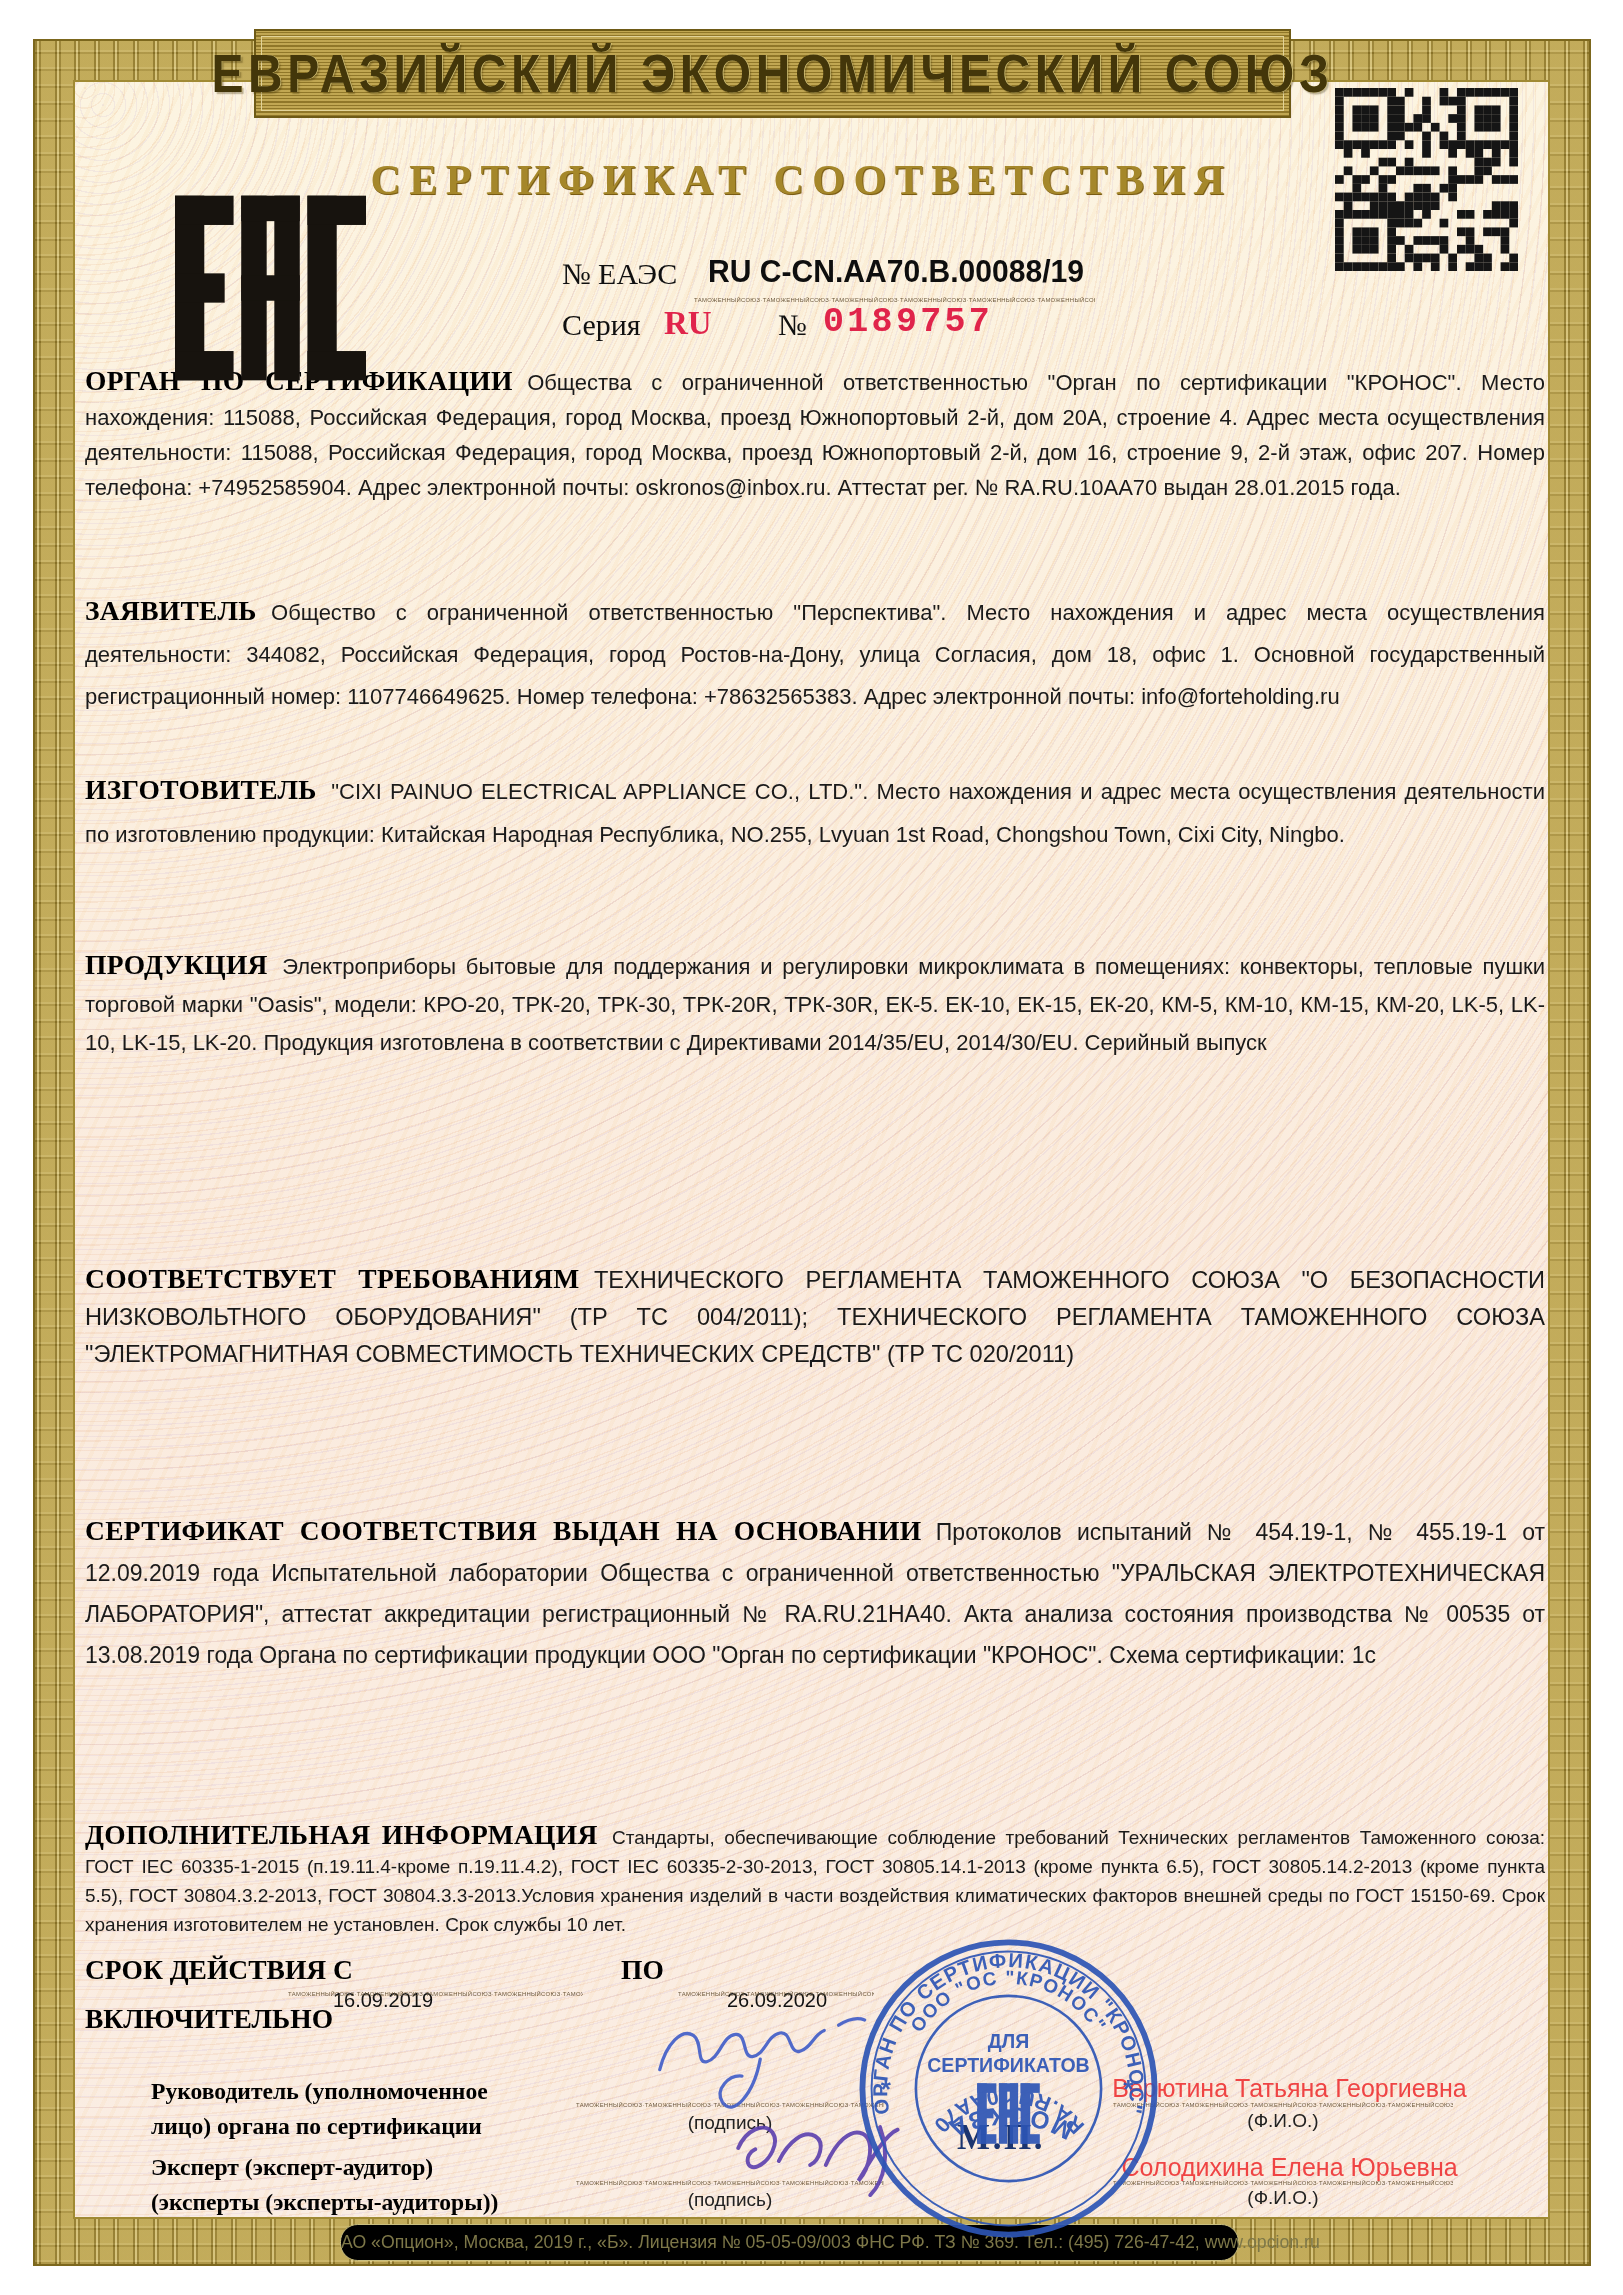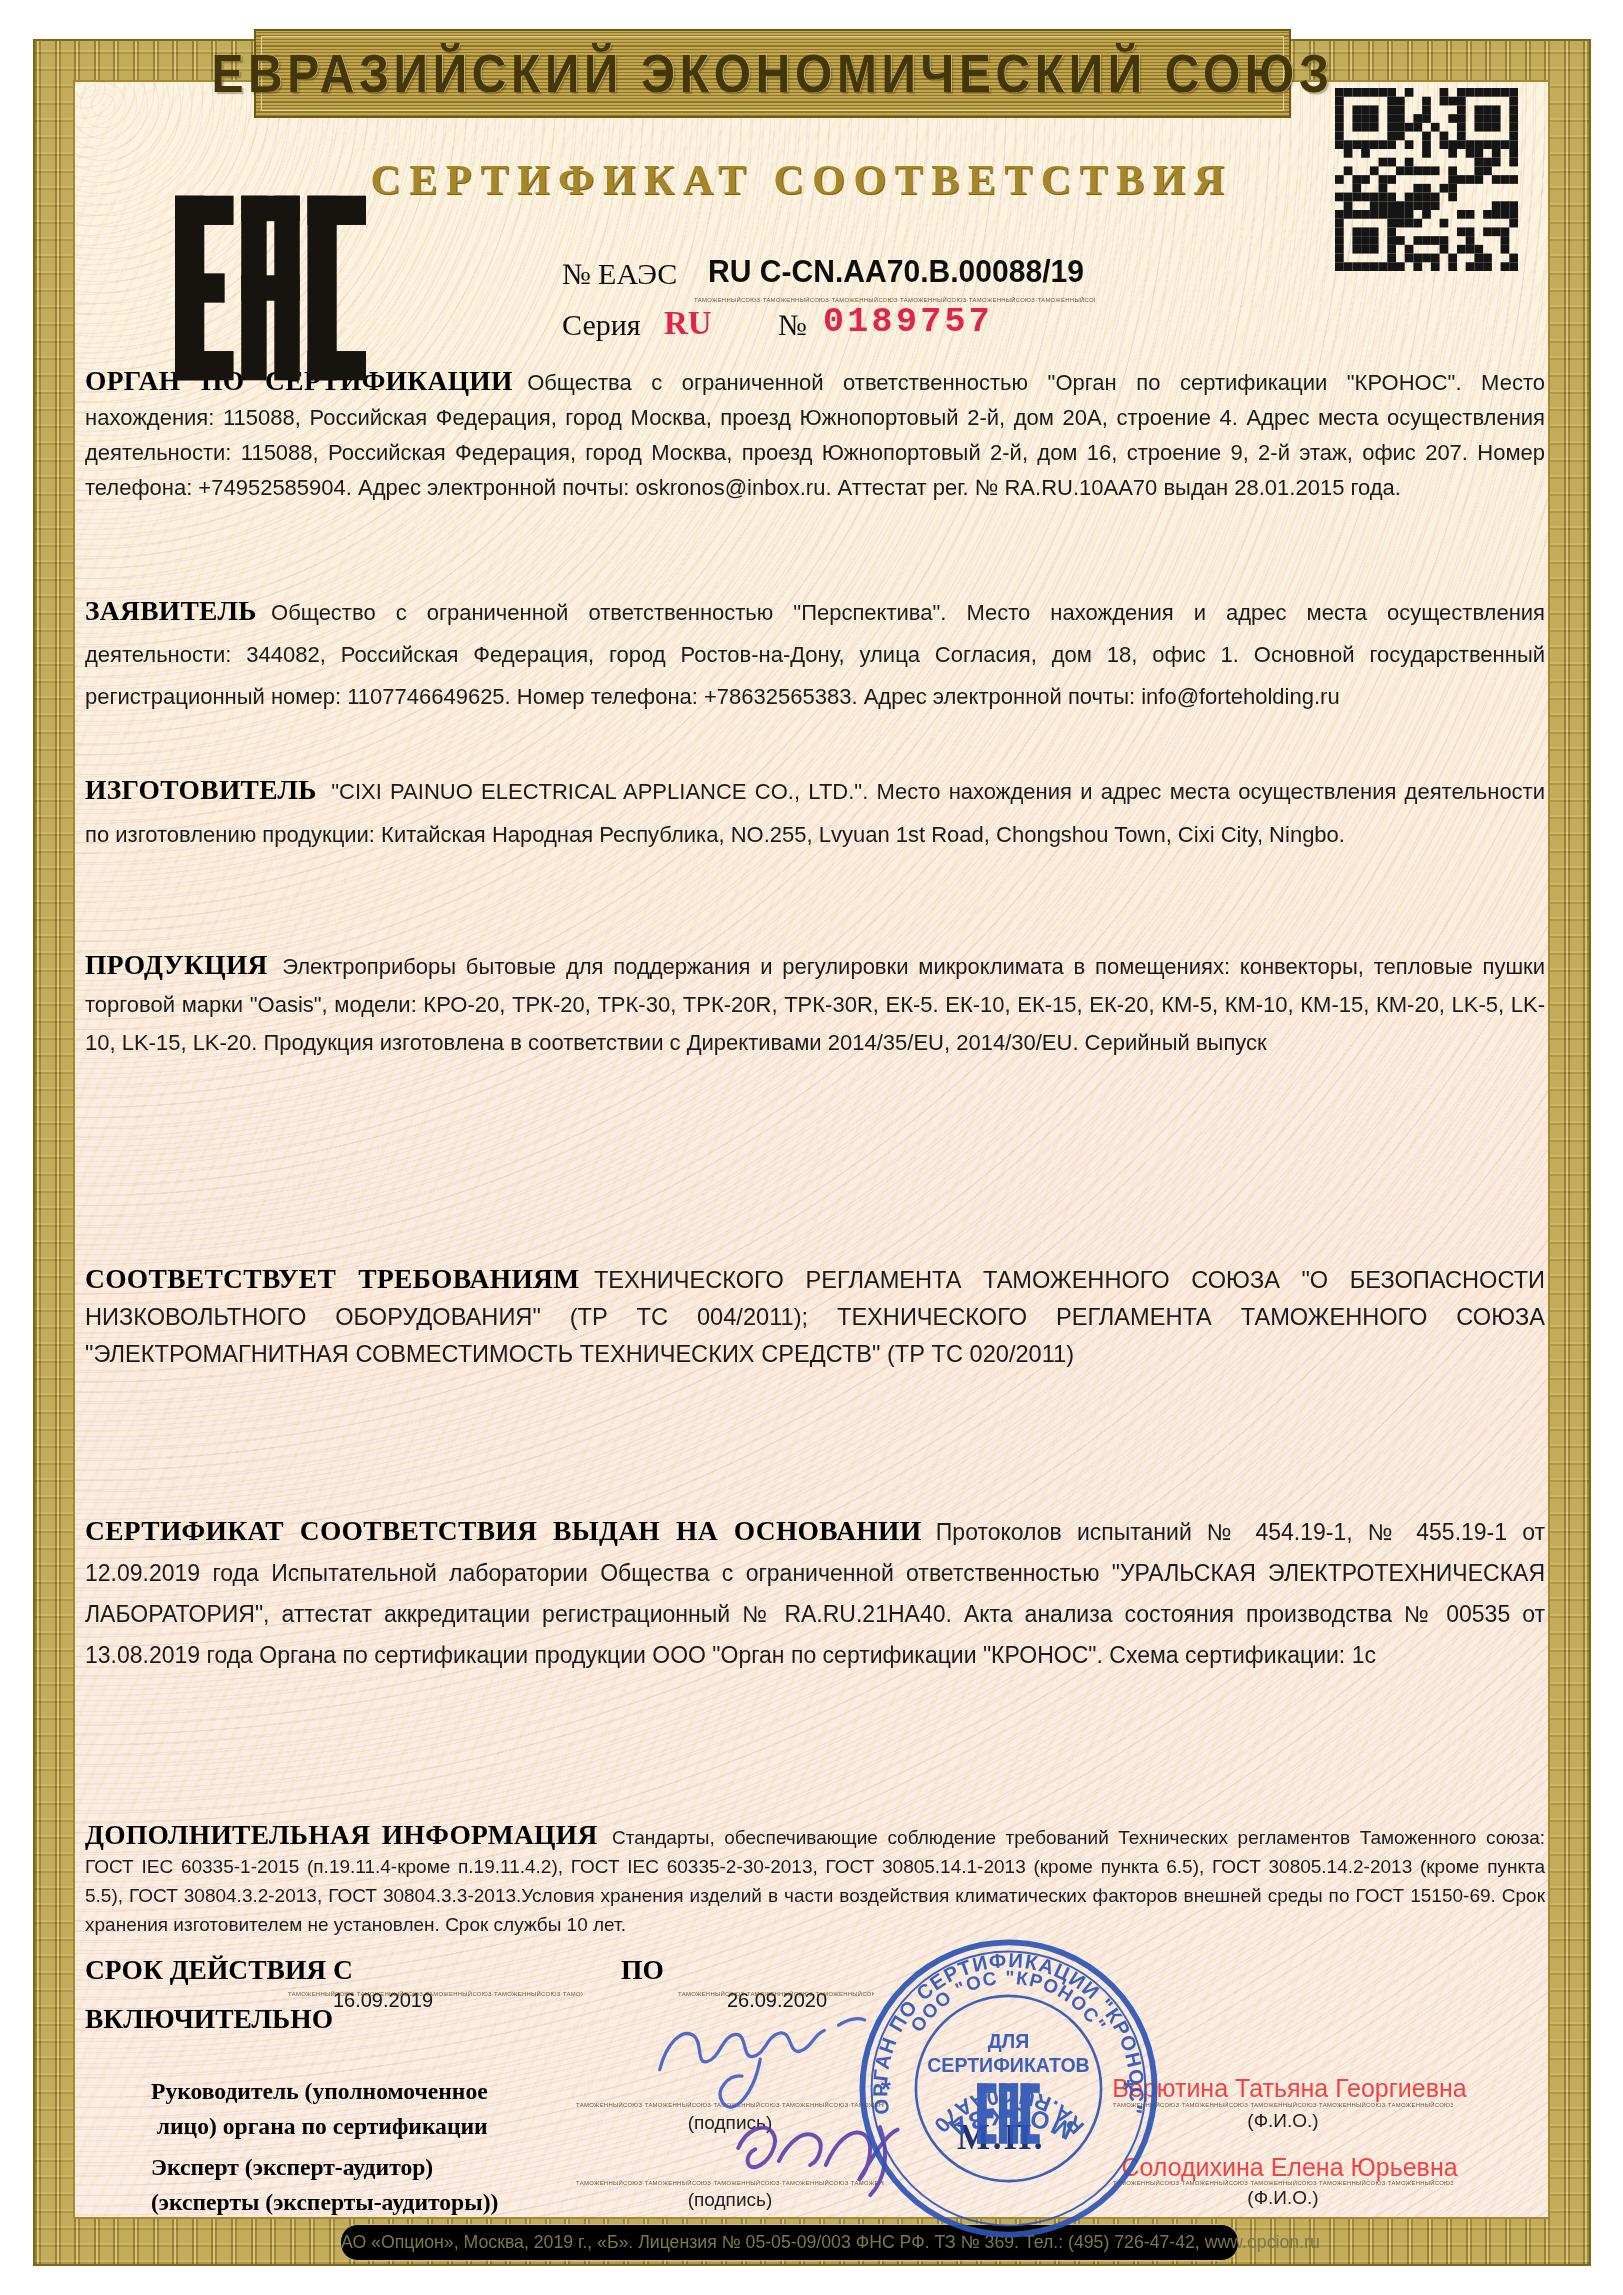--- a/index.html
+++ b/index.html
@@ -374,21 +374,21 @@
   <p class="sec s8"><span class="h">ДОПОЛНИТЕЛЬНАЯ ИНФОРМАЦИЯ</span><span>Стандарты, обеспечивающие соблюдение требований Технических регламентов Таможенного союза: ГОСТ IEC 60335-1-2015 (п.19.11.4-кроме п.19.11.4.2), ГОСТ IEC 60335-2-30-2013, ГОСТ 30805.14.1-2013 (кроме пункта 6.5), ГОСТ 30805.14.2-2013 (кроме пункта 5.5), ГОСТ 30804.3.2-2013, ГОСТ 30804.3.3-2013.Условия хранения изделий в части воздействия климатических факторов внешней среды по ГОСТ 15150-69. Срок хранения изготовителем не установлен. Срок службы 10 лет.</span></p>
 
   <span class="serifbold" style="left:85px;top:1954px;">СРОК ДЕЙСТВИЯ С</span>
   <span class="dateval" style="left:288px;top:1957px;width:190px;">16.09.2019</span>
   <div class="mp" style="left:288px;top:1991px;width:295px;">ТАМОЖЕННЫЙСОЮЗ·ТАМОЖЕННЫЙСОЮЗ·ТАМОЖЕННЫЙСОЮЗ·ТАМОЖЕННЫЙСОЮЗ·ТАМОЖЕННЫЙСОЮЗ·ТАМОЖЕННЫЙСОЮЗ·ТАМОЖЕННЫЙСОЮЗ·ТАМОЖЕННЫЙСОЮЗ·ТАМОЖЕННЫЙСОЮЗ·ТАМОЖЕННЫЙСОЮЗ·ТАМОЖЕННЫЙСОЮЗ·ТАМОЖЕННЫЙСОЮЗ·ТАМОЖЕННЫЙСОЮЗ·ТАМОЖЕННЫЙСОЮЗ·ТАМОЖЕННЫЙСОЮЗ·ТАМОЖЕННЫЙСОЮЗ·ТАМОЖЕННЫЙСОЮЗ·ТАМОЖЕННЫЙСОЮЗ·ТАМОЖЕННЫЙСОЮЗ·ТАМОЖЕННЫЙСОЮЗ·ТАМОЖЕННЫЙСОЮЗ·ТАМОЖЕННЫЙСОЮЗ·ТАМОЖЕННЫЙСОЮЗ·ТАМОЖЕННЫЙСОЮЗ·ТАМОЖЕННЫЙСОЮЗ·ТАМОЖЕННЫЙСОЮЗ·ТАМОЖЕННЫЙСОЮЗ·ТАМОЖЕННЫЙСОЮЗ·ТАМОЖЕННЫЙСОЮЗ·ТАМОЖЕННЫЙСОЮЗ·ТАМОЖЕННЫЙСОЮЗ·ТАМОЖЕННЫЙСОЮЗ·ТАМОЖЕННЫЙСОЮЗ·ТАМОЖЕННЫЙСОЮЗ·ТАМОЖЕННЫЙСОЮЗ·ТАМОЖЕННЫЙСОЮЗ·ТАМОЖЕННЫЙСОЮЗ·ТАМОЖЕННЫЙСОЮЗ·ТАМОЖЕННЫЙСОЮЗ·ТАМОЖЕННЫЙСОЮЗ·ТАМОЖЕННЫЙСОЮЗ·ТАМОЖЕННЫЙСОЮЗ·ТАМОЖЕННЫЙСОЮЗ·ТАМОЖЕННЫЙСОЮЗ·ТАМОЖЕННЫЙСОЮЗ·ТАМОЖЕННЫЙСОЮЗ·ТАМОЖЕННЫЙСОЮЗ·ТАМОЖЕННЫЙСОЮЗ·ТАМОЖЕННЫЙСОЮЗ·ТАМОЖЕННЫЙСОЮЗ·ТАМОЖЕННЫЙСОЮЗ·ТАМОЖЕННЫЙСОЮЗ·ТАМОЖЕННЫЙСОЮЗ·ТАМОЖЕННЫЙСОЮЗ·ТАМОЖЕННЫЙСОЮЗ·ТАМОЖЕННЫЙСОЮЗ·ТАМОЖЕННЫЙСОЮЗ·ТАМОЖЕННЫЙСОЮЗ·ТАМОЖЕННЫЙСОЮЗ·ТАМОЖЕННЫЙСОЮЗ·</div>
   <span class="serifbold" style="left:621px;top:1954px;">ПО</span>
   <span class="dateval" style="left:679px;top:1957px;width:196px;">26.09.2020</span>
   <div class="mp" style="left:678px;top:1991px;width:196px;">ТАМОЖЕННЫЙСОЮЗ·ТАМОЖЕННЫЙСОЮЗ·ТАМОЖЕННЫЙСОЮЗ·ТАМОЖЕННЫЙСОЮЗ·ТАМОЖЕННЫЙСОЮЗ·ТАМОЖЕННЫЙСОЮЗ·ТАМОЖЕННЫЙСОЮЗ·ТАМОЖЕННЫЙСОЮЗ·ТАМОЖЕННЫЙСОЮЗ·ТАМОЖЕННЫЙСОЮЗ·ТАМОЖЕННЫЙСОЮЗ·ТАМОЖЕННЫЙСОЮЗ·ТАМОЖЕННЫЙСОЮЗ·ТАМОЖЕННЫЙСОЮЗ·ТАМОЖЕННЫЙСОЮЗ·ТАМОЖЕННЫЙСОЮЗ·ТАМОЖЕННЫЙСОЮЗ·ТАМОЖЕННЫЙСОЮЗ·ТАМОЖЕННЫЙСОЮЗ·ТАМОЖЕННЫЙСОЮЗ·ТАМОЖЕННЫЙСОЮЗ·ТАМОЖЕННЫЙСОЮЗ·ТАМОЖЕННЫЙСОЮЗ·ТАМОЖЕННЫЙСОЮЗ·ТАМОЖЕННЫЙСОЮЗ·ТАМОЖЕННЫЙСОЮЗ·ТАМОЖЕННЫЙСОЮЗ·ТАМОЖЕННЫЙСОЮЗ·ТАМОЖЕННЫЙСОЮЗ·ТАМОЖЕННЫЙСОЮЗ·ТАМОЖЕННЫЙСОЮЗ·ТАМОЖЕННЫЙСОЮЗ·ТАМОЖЕННЫЙСОЮЗ·ТАМОЖЕННЫЙСОЮЗ·ТАМОЖЕННЫЙСОЮЗ·ТАМОЖЕННЫЙСОЮЗ·ТАМОЖЕННЫЙСОЮЗ·ТАМОЖЕННЫЙСОЮЗ·ТАМОЖЕННЫЙСОЮЗ·ТАМОЖЕННЫЙСОЮЗ·ТАМОЖЕННЫЙСОЮЗ·ТАМОЖЕННЫЙСОЮЗ·ТАМОЖЕННЫЙСОЮЗ·ТАМОЖЕННЫЙСОЮЗ·ТАМОЖЕННЫЙСОЮЗ·ТАМОЖЕННЫЙСОЮЗ·ТАМОЖЕННЫЙСОЮЗ·ТАМОЖЕННЫЙСОЮЗ·ТАМОЖЕННЫЙСОЮЗ·ТАМОЖЕННЫЙСОЮЗ·ТАМОЖЕННЫЙСОЮЗ·ТАМОЖЕННЫЙСОЮЗ·ТАМОЖЕННЫЙСОЮЗ·ТАМОЖЕННЫЙСОЮЗ·ТАМОЖЕННЫЙСОЮЗ·ТАМОЖЕННЫЙСОЮЗ·ТАМОЖЕННЫЙСОЮЗ·ТАМОЖЕННЫЙСОЮЗ·ТАМОЖЕННЫЙСОЮЗ·ТАМОЖЕННЫЙСОЮЗ·</div>
   <span class="serifbold" style="left:85px;top:2003px;">ВКЛЮЧИТЕЛЬНО</span>
 
-  <div class="role" style="top:2074px;text-align:right;">
+  <div class="role" style="top:2074px;">
     <div>Руководитель (уполномоченное</div>
     <div>лицо) органа по сертификации</div>
   </div>
   <div class="mp" style="left:576px;top:2102px;width:308px;">ТАМОЖЕННЫЙСОЮЗ·ТАМОЖЕННЫЙСОЮЗ·ТАМОЖЕННЫЙСОЮЗ·ТАМОЖЕННЫЙСОЮЗ·ТАМОЖЕННЫЙСОЮЗ·ТАМОЖЕННЫЙСОЮЗ·ТАМОЖЕННЫЙСОЮЗ·ТАМОЖЕННЫЙСОЮЗ·ТАМОЖЕННЫЙСОЮЗ·ТАМОЖЕННЫЙСОЮЗ·ТАМОЖЕННЫЙСОЮЗ·ТАМОЖЕННЫЙСОЮЗ·ТАМОЖЕННЫЙСОЮЗ·ТАМОЖЕННЫЙСОЮЗ·ТАМОЖЕННЫЙСОЮЗ·ТАМОЖЕННЫЙСОЮЗ·ТАМОЖЕННЫЙСОЮЗ·ТАМОЖЕННЫЙСОЮЗ·ТАМОЖЕННЫЙСОЮЗ·ТАМОЖЕННЫЙСОЮЗ·ТАМОЖЕННЫЙСОЮЗ·ТАМОЖЕННЫЙСОЮЗ·ТАМОЖЕННЫЙСОЮЗ·ТАМОЖЕННЫЙСОЮЗ·ТАМОЖЕННЫЙСОЮЗ·ТАМОЖЕННЫЙСОЮЗ·ТАМОЖЕННЫЙСОЮЗ·ТАМОЖЕННЫЙСОЮЗ·ТАМОЖЕННЫЙСОЮЗ·ТАМОЖЕННЫЙСОЮЗ·ТАМОЖЕННЫЙСОЮЗ·ТАМОЖЕННЫЙСОЮЗ·ТАМОЖЕННЫЙСОЮЗ·ТАМОЖЕННЫЙСОЮЗ·ТАМОЖЕННЫЙСОЮЗ·ТАМОЖЕННЫЙСОЮЗ·ТАМОЖЕННЫЙСОЮЗ·ТАМОЖЕННЫЙСОЮЗ·ТАМОЖЕННЫЙСОЮЗ·ТАМОЖЕННЫЙСОЮЗ·ТАМОЖЕННЫЙСОЮЗ·ТАМОЖЕННЫЙСОЮЗ·ТАМОЖЕННЫЙСОЮЗ·ТАМОЖЕННЫЙСОЮЗ·ТАМОЖЕННЫЙСОЮЗ·ТАМОЖЕННЫЙСОЮЗ·ТАМОЖЕННЫЙСОЮЗ·ТАМОЖЕННЫЙСОЮЗ·ТАМОЖЕННЫЙСОЮЗ·ТАМОЖЕННЫЙСОЮЗ·ТАМОЖЕННЫЙСОЮЗ·ТАМОЖЕННЫЙСОЮЗ·ТАМОЖЕННЫЙСОЮЗ·ТАМОЖЕННЫЙСОЮЗ·ТАМОЖЕННЫЙСОЮЗ·ТАМОЖЕННЫЙСОЮЗ·ТАМОЖЕННЫЙСОЮЗ·ТАМОЖЕННЫЙСОЮЗ·ТАМОЖЕННЫЙСОЮЗ·ТАМОЖЕННЫЙСОЮЗ·</div>
   <span class="cap" style="left:576px;top:2112px;width:308px;">(подпись)</span>
   <span class="fio" style="left:1080px;top:2074px;width:419px;">Верютина Татьяна Георгиевна</span>
   <div class="mp" style="left:1113px;top:2102px;width:340px;">ТАМОЖЕННЫЙСОЮЗ·ТАМОЖЕННЫЙСОЮЗ·ТАМОЖЕННЫЙСОЮЗ·ТАМОЖЕННЫЙСОЮЗ·ТАМОЖЕННЫЙСОЮЗ·ТАМОЖЕННЫЙСОЮЗ·ТАМОЖЕННЫЙСОЮЗ·ТАМОЖЕННЫЙСОЮЗ·ТАМОЖЕННЫЙСОЮЗ·ТАМОЖЕННЫЙСОЮЗ·ТАМОЖЕННЫЙСОЮЗ·ТАМОЖЕННЫЙСОЮЗ·ТАМОЖЕННЫЙСОЮЗ·ТАМОЖЕННЫЙСОЮЗ·ТАМОЖЕННЫЙСОЮЗ·ТАМОЖЕННЫЙСОЮЗ·ТАМОЖЕННЫЙСОЮЗ·ТАМОЖЕННЫЙСОЮЗ·ТАМОЖЕННЫЙСОЮЗ·ТАМОЖЕННЫЙСОЮЗ·ТАМОЖЕННЫЙСОЮЗ·ТАМОЖЕННЫЙСОЮЗ·ТАМОЖЕННЫЙСОЮЗ·ТАМОЖЕННЫЙСОЮЗ·ТАМОЖЕННЫЙСОЮЗ·ТАМОЖЕННЫЙСОЮЗ·ТАМОЖЕННЫЙСОЮЗ·ТАМОЖЕННЫЙСОЮЗ·ТАМОЖЕННЫЙСОЮЗ·ТАМОЖЕННЫЙСОЮЗ·ТАМОЖЕННЫЙСОЮЗ·ТАМОЖЕННЫЙСОЮЗ·ТАМОЖЕННЫЙСОЮЗ·ТАМОЖЕННЫЙСОЮЗ·ТАМОЖЕННЫЙСОЮЗ·ТАМОЖЕННЫЙСОЮЗ·ТАМОЖЕННЫЙСОЮЗ·ТАМОЖЕННЫЙСОЮЗ·ТАМОЖЕННЫЙСОЮЗ·ТАМОЖЕННЫЙСОЮЗ·ТАМОЖЕННЫЙСОЮЗ·ТАМОЖЕННЫЙСОЮЗ·ТАМОЖЕННЫЙСОЮЗ·ТАМОЖЕННЫЙСОЮЗ·ТАМОЖЕННЫЙСОЮЗ·ТАМОЖЕННЫЙСОЮЗ·ТАМОЖЕННЫЙСОЮЗ·ТАМОЖЕННЫЙСОЮЗ·ТАМОЖЕННЫЙСОЮЗ·ТАМОЖЕННЫЙСОЮЗ·ТАМОЖЕННЫЙСОЮЗ·ТАМОЖЕННЫЙСОЮЗ·ТАМОЖЕННЫЙСОЮЗ·ТАМОЖЕННЫЙСОЮЗ·ТАМОЖЕННЫЙСОЮЗ·ТАМОЖЕННЫЙСОЮЗ·ТАМОЖЕННЫЙСОЮЗ·ТАМОЖЕННЫЙСОЮЗ·ТАМОЖЕННЫЙСОЮЗ·ТАМОЖЕННЫЙСОЮЗ·</div>
   <span class="cap" style="left:1113px;top:2110px;width:340px;">(Ф.И.О.)</span>
 
   <div class="role" style="top:2150px;">

